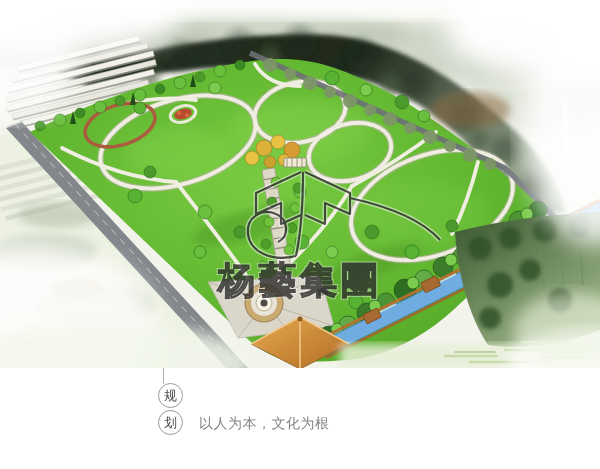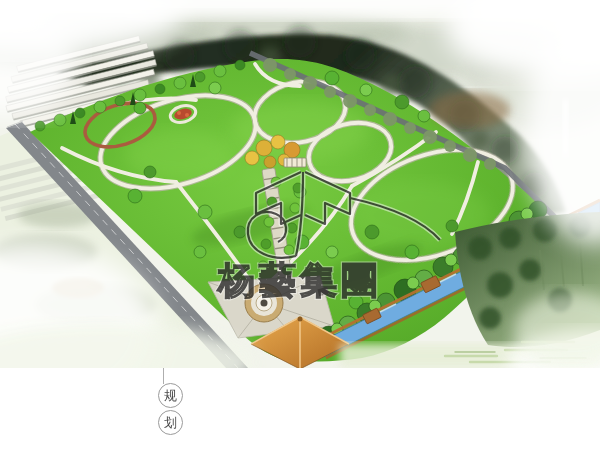--- a/index.html
+++ b/index.html
@@ -361,15 +361,16 @@
   </div>
 
   <div class="caption">
     <div class="connector-line"></div>
     <div class="badge-circle badge-top">
       <span>规</span>
     </div>
     <div class="badge-circle badge-bottom">
       <span>划</span>
     </div>
+    <div class="cap-subtitle">以人为本，文化为根</div>
   </div>
 
 </div>
 
 </body></html>

